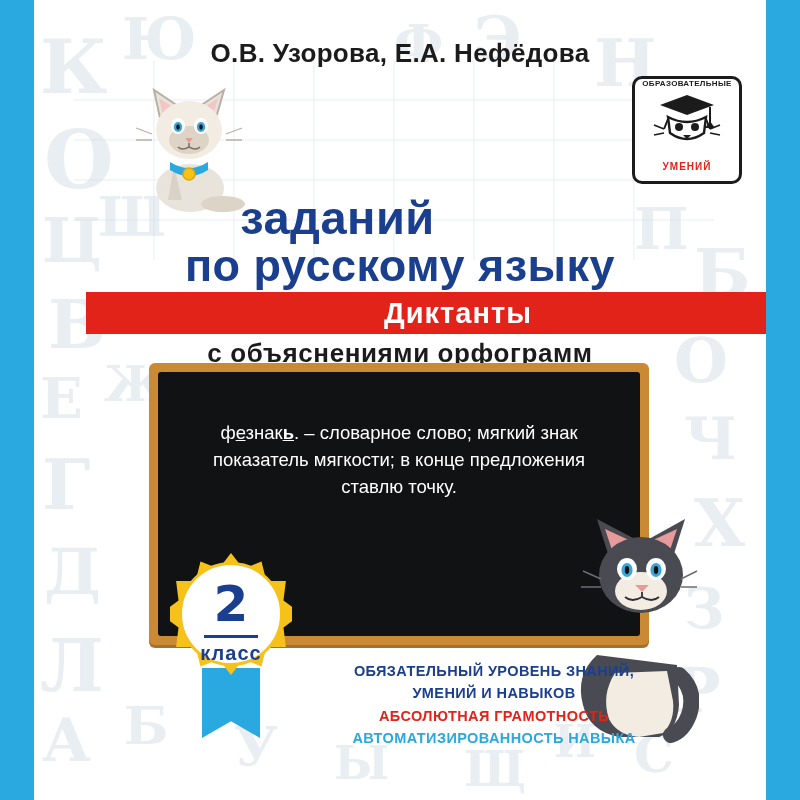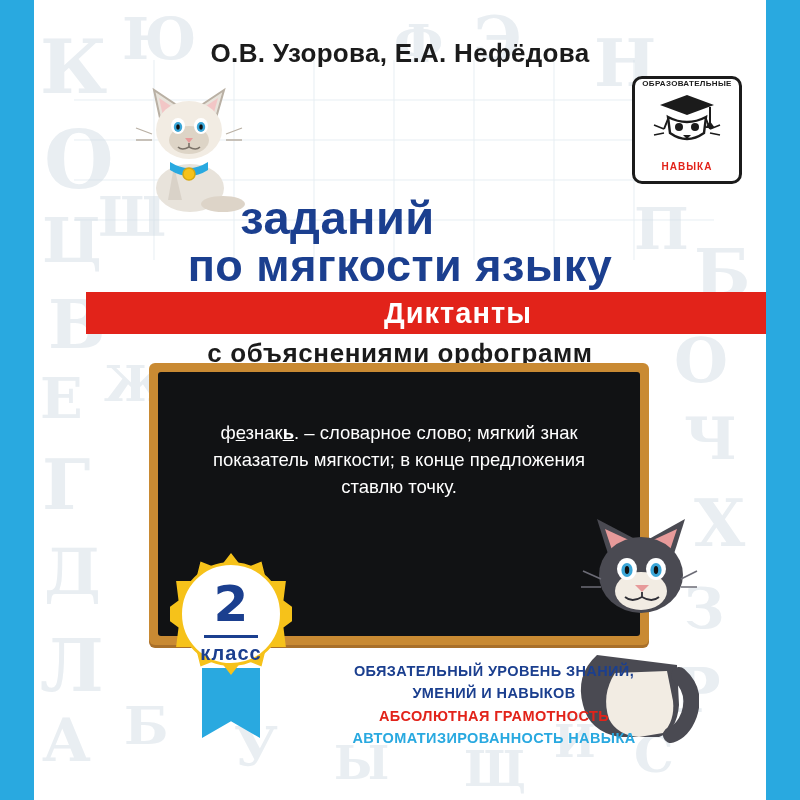--- a/index.html
+++ b/index.html
@@ -384,28 +384,28 @@
       <svg class="pub-cat" width="74" height="66" viewBox="0 0 74 66">
         <path d="M10 16 L37 6 L64 16 L37 26 Z" fill="#1b1b1b"></path>
         <path d="M60 18 L60 34 M60 34 l-3 4 h6 z" stroke="#1b1b1b" stroke-width="2" fill="#1b1b1b"></path>
         <path d="M18 30 L14 40 M56 30 L60 40" stroke="#1b1b1b" stroke-width="2"></path>
         <path d="M18 28 L20 44 Q37 56 54 44 L56 28 Q37 38 18 28 Z" fill="#ffffff" stroke="#1b1b1b" stroke-width="2.4"></path>
         <circle cx="29" cy="38" r="4" fill="#1b1b1b"></circle>
         <circle cx="45" cy="38" r="4" fill="#1b1b1b"></circle>
         <path d="M33 46 h8 l-4 4 z" fill="#1b1b1b"></path>
         <path d="M14 40 L4 36 M14 44 L4 46 M60 40 L70 36 M60 44 L70 46" stroke="#1b1b1b" stroke-width="1.6"></path>
       </svg>
-      <div class="pub-bottom">НАВЫКА</div>
+      <div class="pub-bottom">УМЕНИЙ</div>
     </div>
 
     <div class="authors">О.В. Узорова, Е.А. Нефёдова</div>
 
 
     <div class="title-line1">заданий</div>
-    <div class="title-line2">по мягкости языку</div>
+    <div class="title-line2">по русскому языку</div>
 
     <div class="ribbon">
       <div class="ribbon-text">Диктанты</div>
     </div>
     <div class="subtitle">с объяснениями орфограмм</div>
 
     <div class="board-frame">
       <div class="board">
         <div class="gap"></div>
         <p><span>ф</span><span class="u">е</span><span>знак</span><span class="u b">ь</span><span>. – словарное слово; мягкий знак показатель мягкости; в конце предложения ставлю точку.</span></p>

